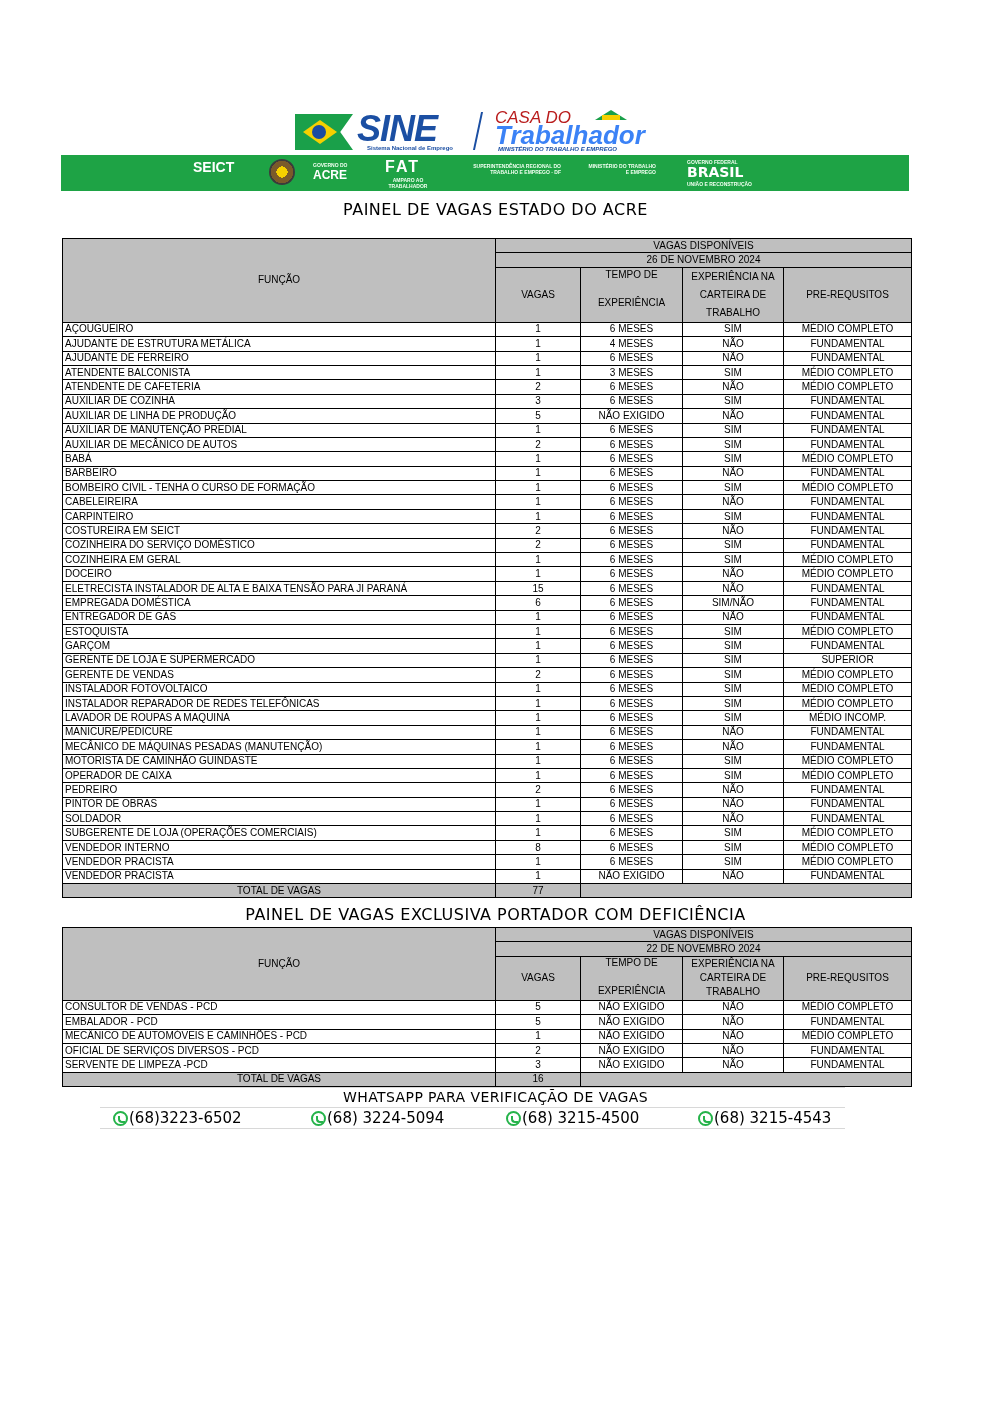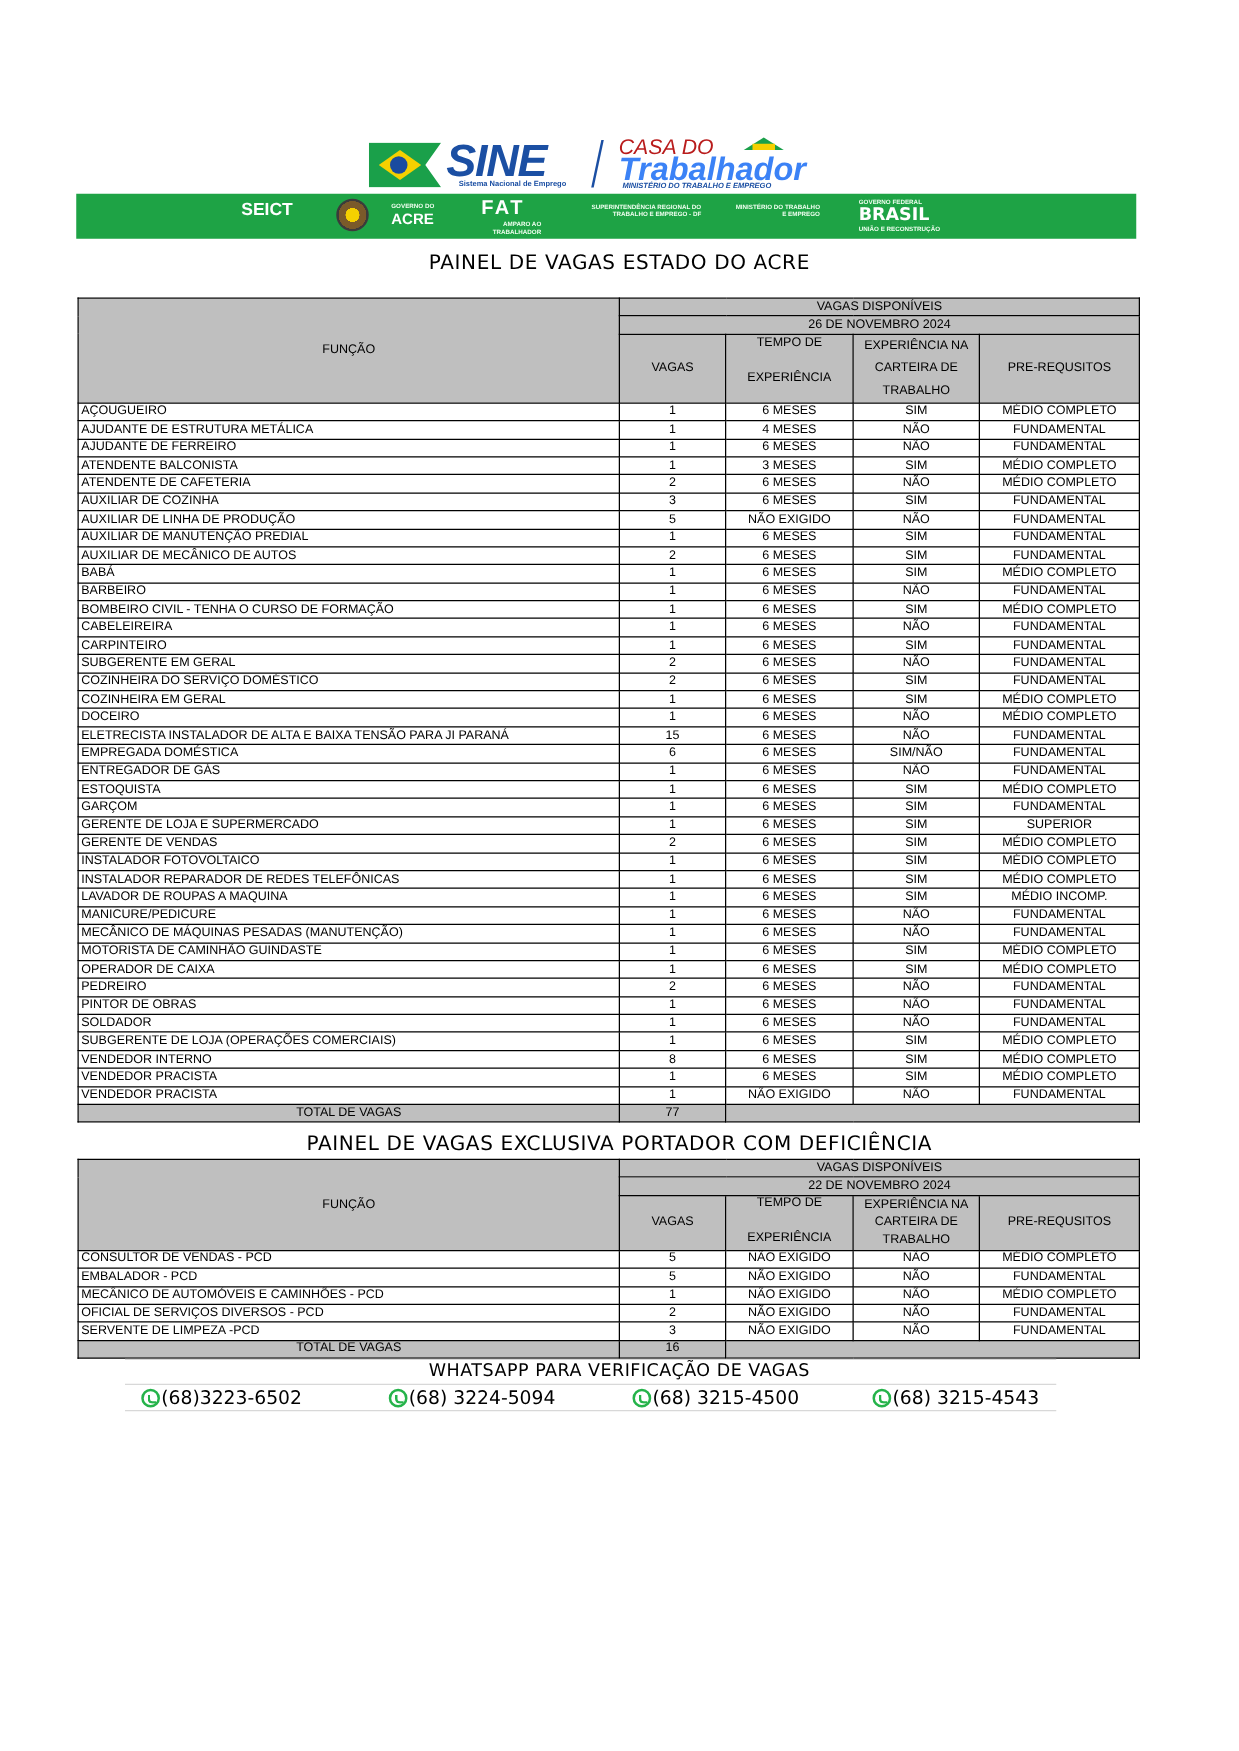--- a/index.html
+++ b/index.html
@@ -10,21 +10,21 @@
   .flag .dot { position:absolute; left:17px; top:11px; width:14px; height:14px; border-radius:50%; background:#1a4ba0; }
   .sine { position:absolute; left:62px; top:0; font-family:"Liberation Sans", sans-serif; font-weight:bold; font-style:italic; font-size:36px; color:#1b4fa3; letter-spacing:-1px; }
   .sine-sub { position:absolute; left:72px; top:37px; font-size:6px; font-weight:bold; color:#1b4fa3; }
   .sep { position:absolute; left:182px; top:4px; width:2px; height:38px; background:#1b4fa3; transform:skewX(-12deg); }
   .casa { position:absolute; left:200px; top:0; font-size:17px; font-style:italic; color:#b91c1c; }
   .trab { position:absolute; left:200px; top:12px; font-size:26px; font-weight:bold; font-style:italic; color:#3b82f6; }
   .roof { position:absolute; left:300px; top:2px; width:0; height:0; border-left:16px solid transparent; border-right:16px solid transparent; border-bottom:10px solid #1aa04a; }
   .roof-in { position:absolute; left:307px; top:7px; width:18px; height:5px; background:#f5d000; }
   .trab-sub { position:absolute; left:203px; top:38px; font-size:6px; font-weight:bold; font-style:italic; color:#1b4fa3; }
   .green-bar { position:absolute; left:61px; top:155px; width:848px; height:36px; background:#1ea345; }
-  .gb-item { position:absolute; color:#fff; font-weight:bold; text-align:right; }
+  .gb-item { position:absolute; color:#fff; font-weight:bold; text-align:center; }
   .gb-small { font-size:5px; line-height:6px; font-weight:bold; color:#f0fff0; }
   .crest { position:absolute; left:208px; top:4px; width:26px; height:26px; border-radius:50%; background:radial-gradient(circle,#f5d000 0 30%,#7a5a2a 31% 60%,#3b3b3b 61%); }
   .title { position:absolute; left:0; width:991px; text-align:center; font-family:"DejaVu Sans", sans-serif; font-size:16px; letter-spacing:0.5px; }
   table.grid { position:absolute; left:62px; border-collapse:collapse; table-layout:fixed; width:849px; font-size:10px; }
   table.grid td { border:1px solid #000; padding:0 2px; height:13.4px; line-height:12px; overflow:hidden; white-space:nowrap; }
   table.grid td.c { text-align:center; }
   .hdr { background:#bfbfbf; font-size:10px; text-align:center; }
   .total-row td { background:#bfbfbf; }
   .wa-title { position:absolute; left:0; width:991px; top:1089px; text-align:center; font-family:"DejaVu Sans", sans-serif; font-size:14px; letter-spacing:0.4px; }
   .wa-line { position:absolute; left:100px; width:745px; height:1px; background:#d8d8d8; }
@@ -190,21 +190,21 @@
         <td class="c">FUNDAMENTAL</td>
       </tr>
       <tr>
         <td>CARPINTEIRO</td>
         <td class="c">1</td>
         <td class="c">6 MESES</td>
         <td class="c">SIM</td>
         <td class="c">FUNDAMENTAL</td>
       </tr>
       <tr>
-        <td>SUBGERENTE EM GERAL</td>
+        <td>COSTUREIRA EM SEICT</td>
         <td class="c">2</td>
         <td class="c">6 MESES</td>
         <td class="c">NÃO</td>
         <td class="c">FUNDAMENTAL</td>
       </tr>
       <tr>
         <td>COZINHEIRA DO SERVIÇO DOMÉSTICO</td>
         <td class="c">2</td>
         <td class="c">6 MESES</td>
         <td class="c">SIM</td>

